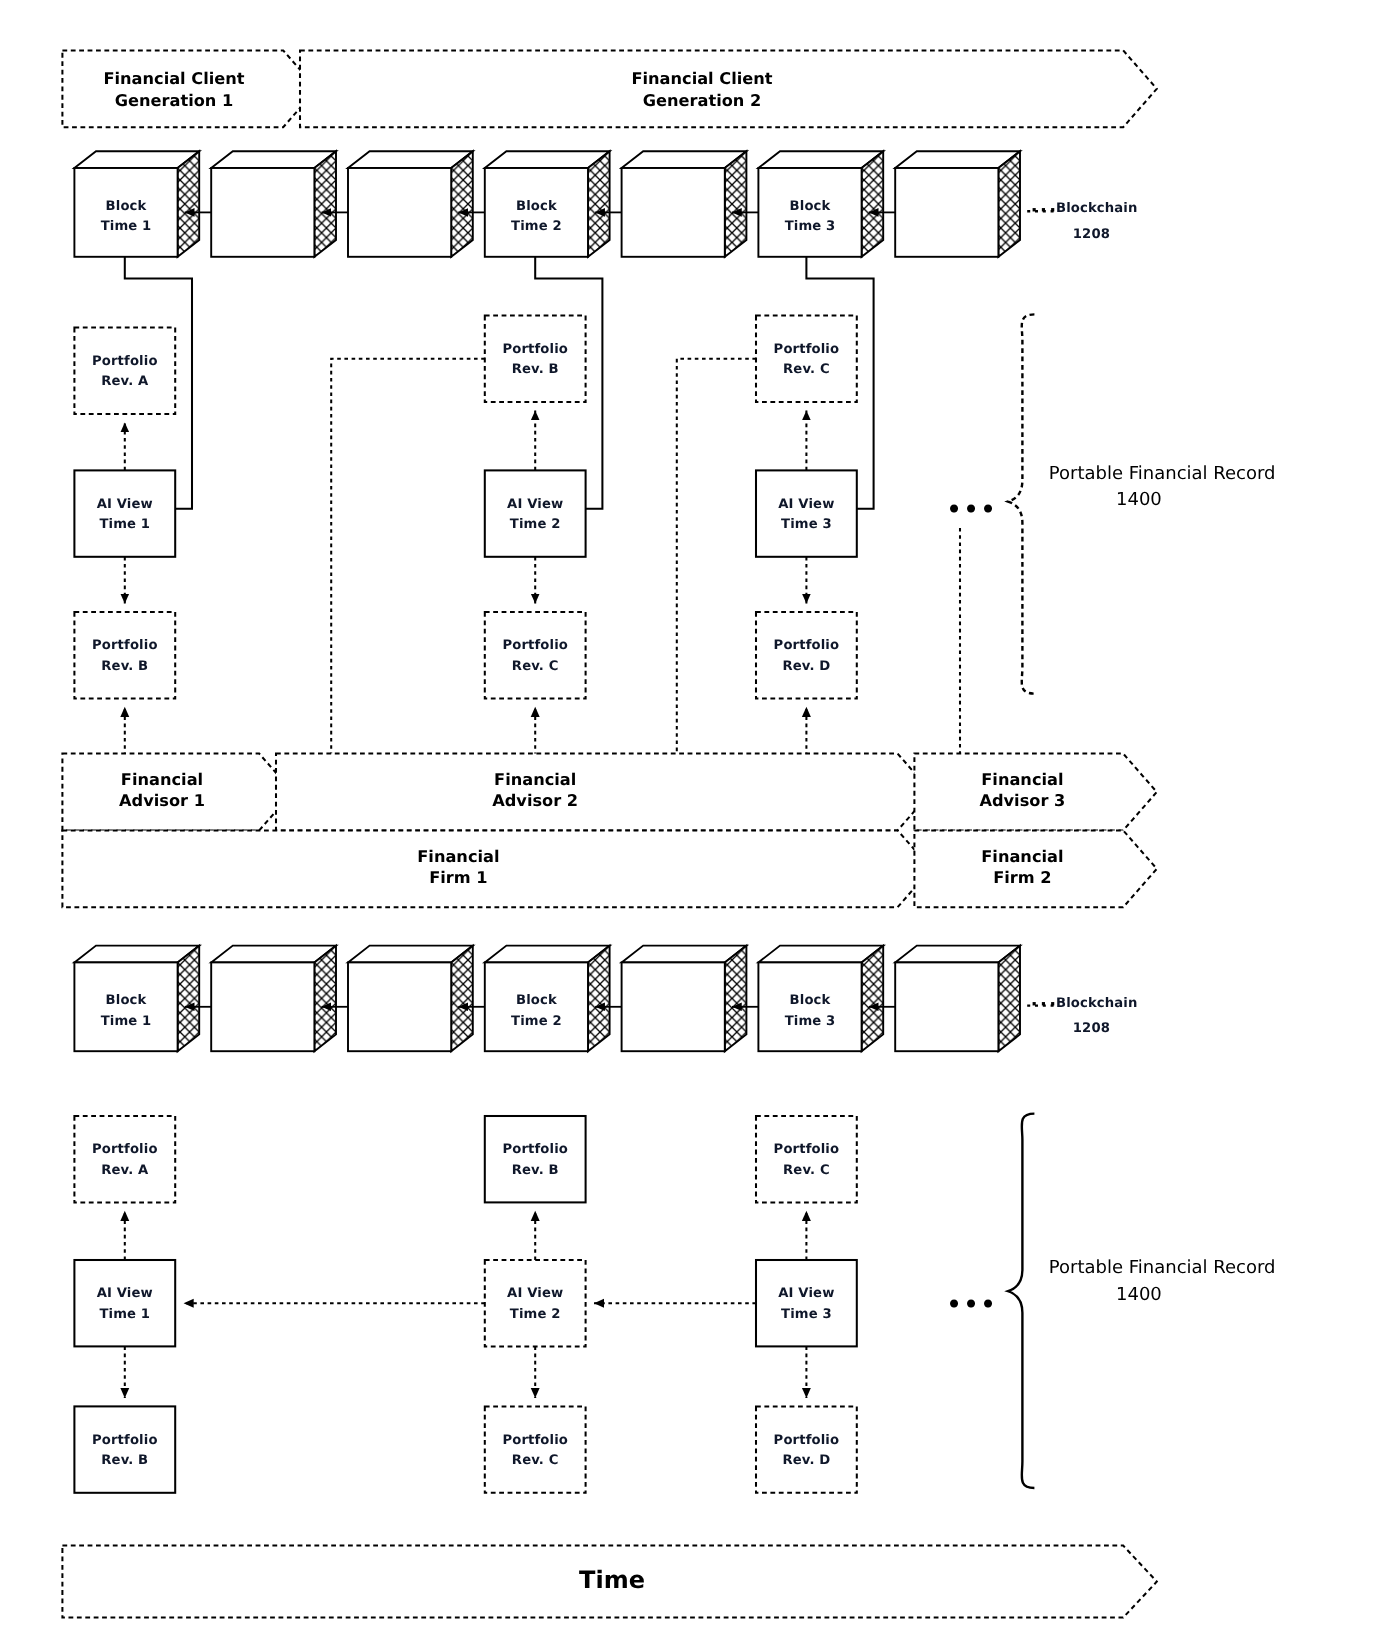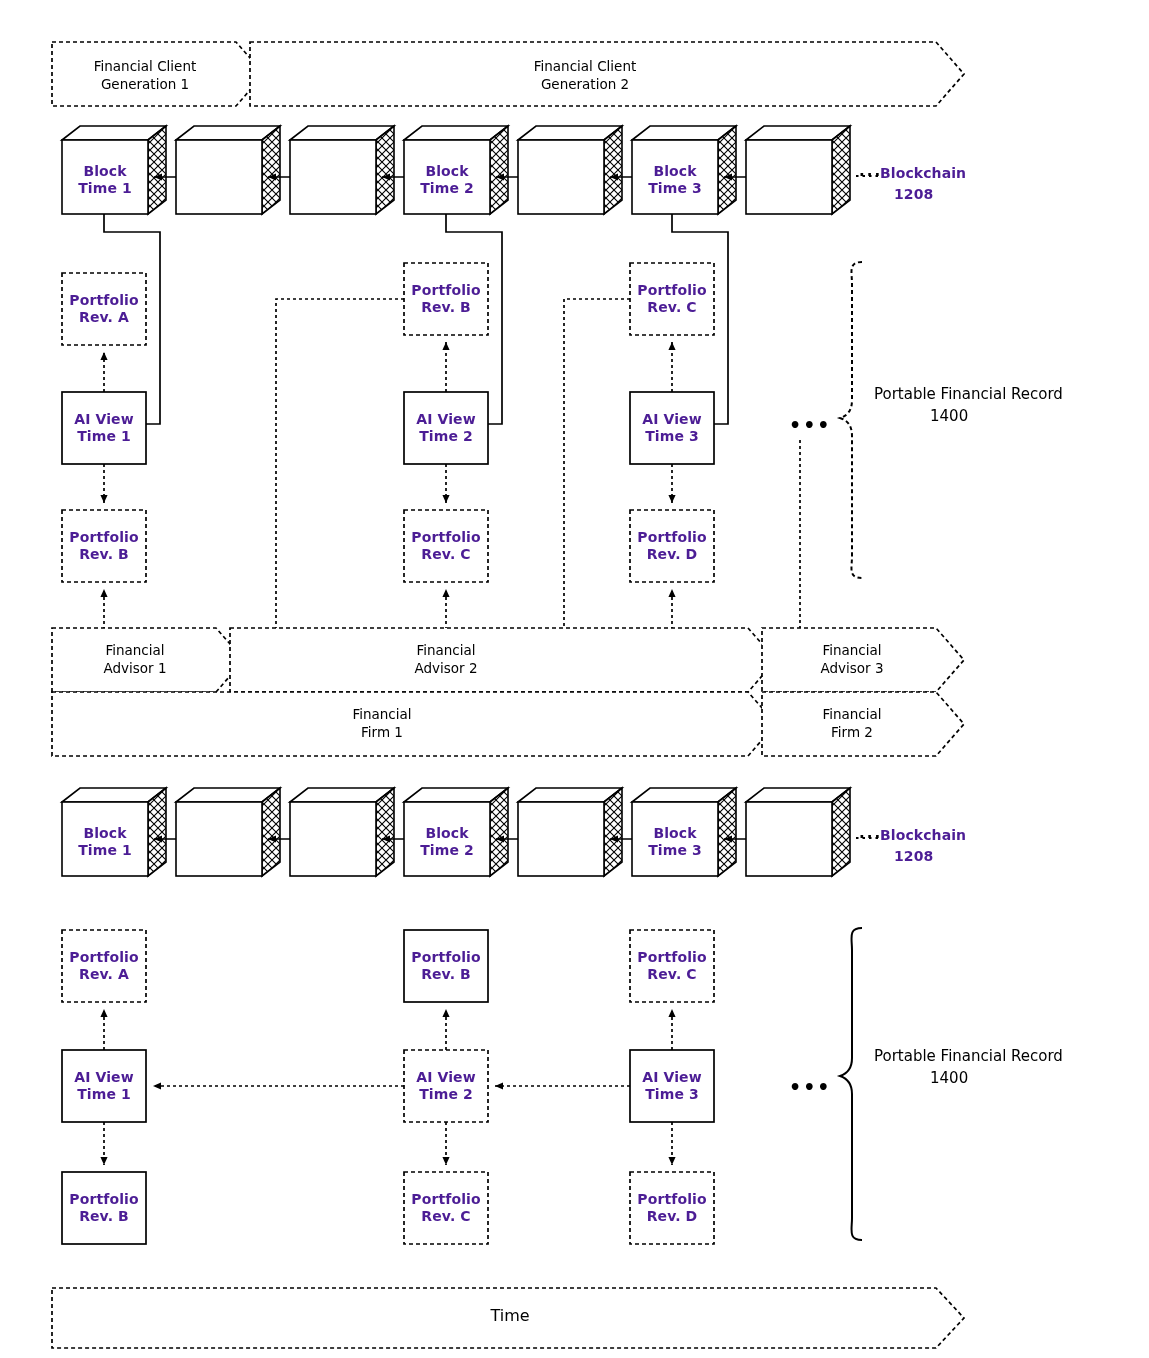--- a/index.html
+++ b/index.html
@@ -1,22 +1,22 @@
 <!DOCTYPE html>
 <html><head>
 <meta charset="utf-8">
 <style>
   html,body{margin:0;padding:0;background:#fff;}
   body{font-family:"DejaVu Sans", sans-serif;}
   #stage{position:relative;width:1149px;height:1358px;background:#fff;overflow:hidden;}
   svg.layer{position:absolute;left:0;top:0;width:1149px;height:1358px;}
-  .lbl{position:absolute;text-align:center;font-size:14px;line-height:17px;color:#4c1d95;
+  .lbl{position:absolute;text-align:center;font-size:11px;line-height:17px;color:#0f172a;
        font-weight:700;letter-spacing:.1px;white-space:pre-line;}
   .lbl-big{font-size:15px;line-height:20px;font-weight:400;}
-  .banner-text{position:absolute;text-align:center;font-size:13.5px;line-height:18px;font-weight:400;white-space:pre-line;}
+  .banner-text{position:absolute;text-align:center;font-size:13.5px;line-height:18px;font-weight:700;white-space:pre-line;}
   .ell{position:absolute;font-size:19px;font-weight:900;letter-spacing:2px;color:#000;line-height:10px;}
 </style>
 </head>
 <body>
 
 <div id="stage">
 
   <svg class="layer" viewBox="0 0 1149 1358" xmlns="http://www.w3.org/2000/svg">
     <defs>
       <pattern id="xh" width="8" height="8" patternUnits="userSpaceOnUse">
@@ -260,15 +260,15 @@
   <div class="lbl" style="left:630px;top:1069px;width:84px;">AI View
 Time 3</div>
   <div class="lbl" style="left:630px;top:1191px;width:84px;">Portfolio
 Rev. D</div>
 
   <div class="ell" style="left:789px;top:1082px;">•••</div>
 
   <div class="lbl-big" style="position:absolute;left:874px;top:1046px;width:270px;text-align:left;">Portable Financial Record</div>
   <div class="lbl-big" style="position:absolute;left:930px;top:1068px;width:200px;text-align:left;">1400</div>
 
-  <div class="banner-text" style="left:350px;top:1307px;width:320px;font-size:16px;">Time</div>
+  <div class="banner-text" style="left:350px;top:1307px;width:320px;font-size:20px;">Time</div>
 
 </div>
 
 </body></html>

